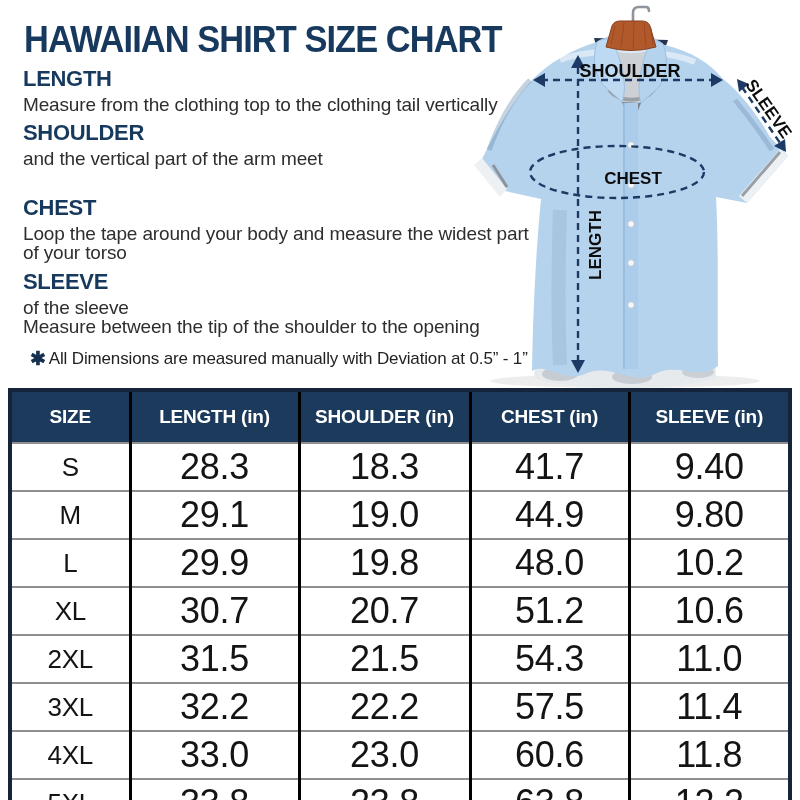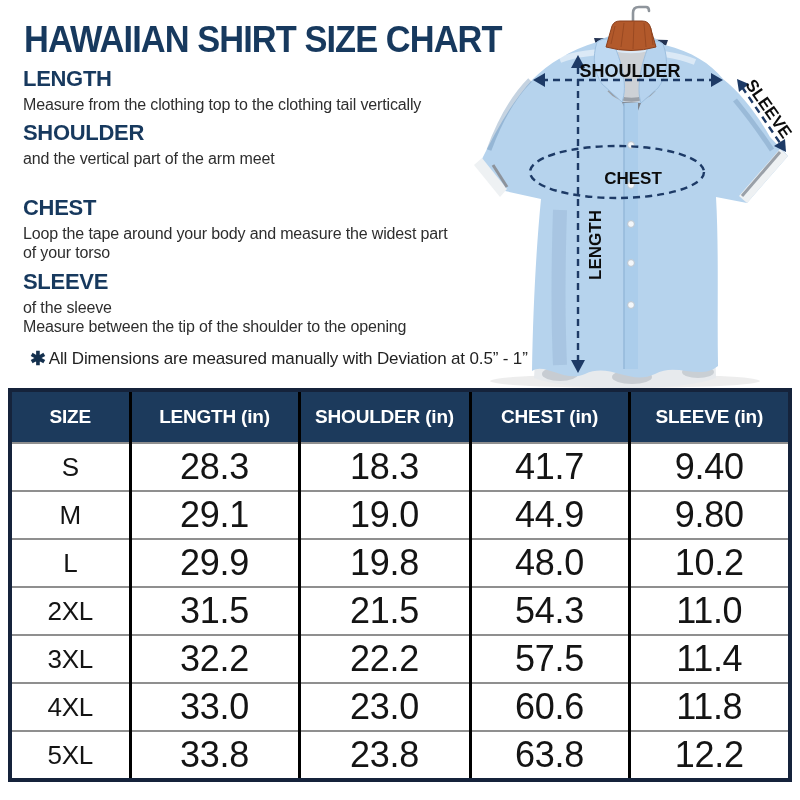--- a/index.html
+++ b/index.html
@@ -12,21 +12,21 @@
     font-size:37px;font-weight:bold;color:#17395e;
     letter-spacing:-1px;white-space:nowrap;
     transform:scaleX(.93);transform-origin:left top;
   }
   .term{
     position:absolute;left:23px;
     font-size:22px;font-weight:bold;color:#17395e;letter-spacing:-.3px;
   }
   .desc{
     position:absolute;left:23px;
-    font-size:16px;color:#2e2e2e;line-height:19px;
+    font-size:19px;color:#2e2e2e;line-height:19px;
     letter-spacing:-.15px;white-space:nowrap;
   }
   #term-length{top:66px}   #desc-length{top:95px}
   #term-shoulder{top:120px}#desc-shoulder{top:149px}
   #term-chest{top:195px}   #desc-chest{top:224px}
   #term-sleeve{top:269px}  #desc-sleeve{top:298px}
   .note{
     position:absolute;left:30px;top:346px;
     font-size:17px;color:#222;letter-spacing:-.15px;white-space:nowrap;
   }
@@ -190,20 +190,27 @@
     <td>9.80</td>
   </tr>
       <tr>
     <td class="size-cell">L</td>
     <td>29.9</td>
     <td>19.8</td>
     <td>48.0</td>
     <td>10.2</td>
   </tr>
       <tr>
+    <td class="size-cell">XL</td>
+    <td>30.7</td>
+    <td>20.7</td>
+    <td>51.2</td>
+    <td>10.6</td>
+  </tr>
+      <tr>
     <td class="size-cell">2XL</td>
     <td>31.5</td>
     <td>21.5</td>
     <td>54.3</td>
     <td>11.0</td>
   </tr>
       <tr>
     <td class="size-cell">3XL</td>
     <td>32.2</td>
     <td>22.2</td>

